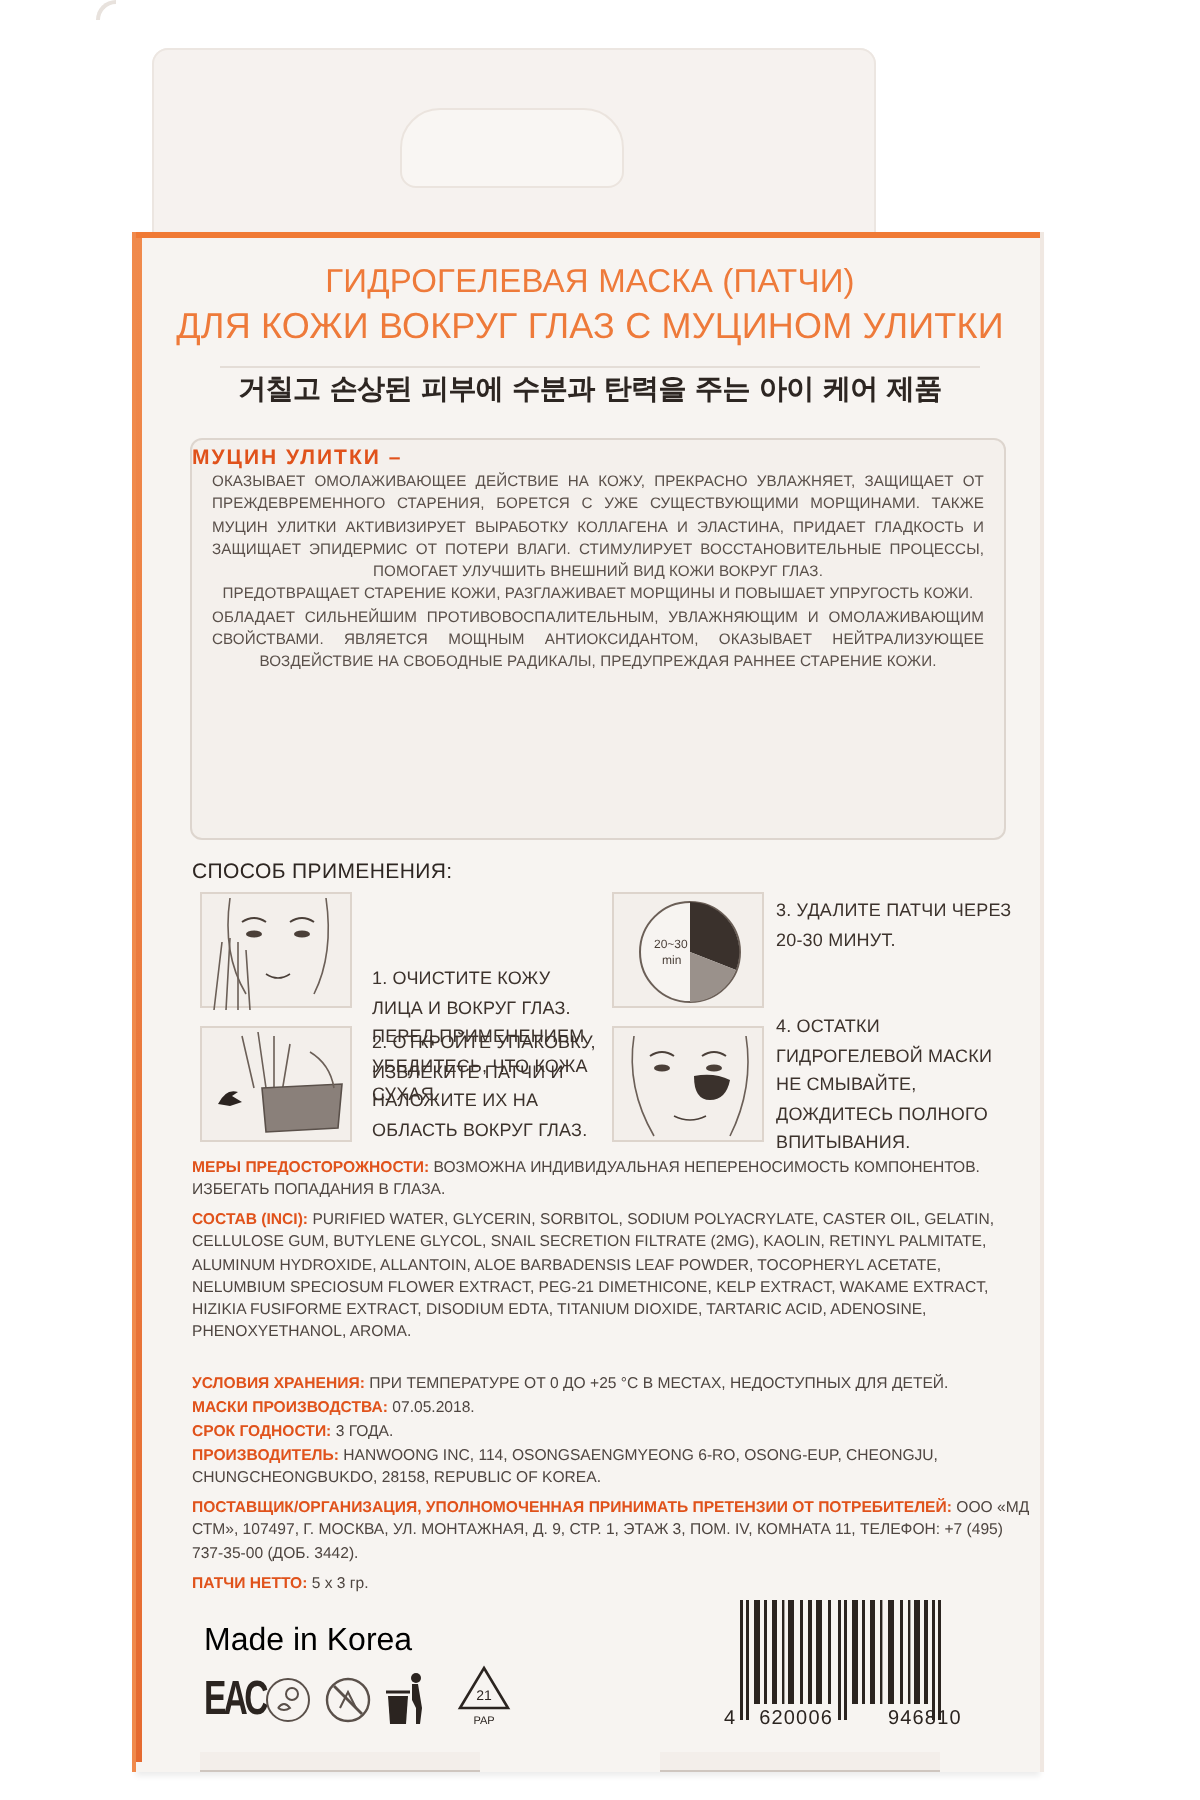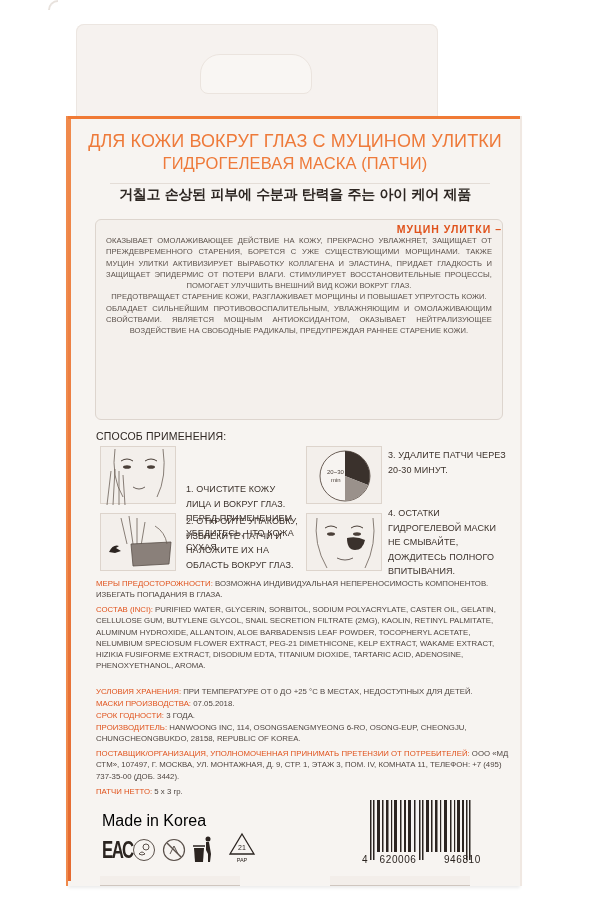--- a/index.html
+++ b/index.html
@@ -51,21 +51,21 @@
     position: absolute; left: 80px; top: 186px; width: 430px; text-align: center;
     font-size: 14px; color: #2d2622; font-weight: bold; font-family: "DejaVu Sans", sans-serif;
     letter-spacing: -0.3px;
   }
 
   .panel {
     position: absolute; left: 95px; top: 219px; width: 408px; height: 201px;
     border: 1px solid #ddd5ce; border-radius: 6px; background: #f4f0ec;
   }
   .panel-head {
-    text-align: right; color: #e0521b; font-weight: bold; font-size: 10.5px; letter-spacing: 1px;
+    text-align: left; color: #e0521b; font-weight: bold; font-size: 10.5px; letter-spacing: 1px;
     margin-top: 3px;
   }
   .panel-text {
     font-size: 7.6px; line-height: 11.3px; color: #5a504a; text-align: justify;
     text-align-last: center; padding: 0 10px; letter-spacing: 0.05px;
   }
 
   .how-title {
     position: absolute; left: 96px; top: 430px; font-size: 10.5px; color: #2e2622;
     font-family: "Liberation Sans Narrow", "Liberation Sans", sans-serif; letter-spacing: 0.2px;
@@ -75,21 +75,21 @@
     border: 1px solid #ddd4cc;
   }
   .step-text {
     position: absolute; font-size: 9px; line-height: 14.5px; color: #3c322c; letter-spacing: 0.1px;
     text-transform: uppercase;
   }
 
   .info {
     position: absolute; left: 96px; width: 420px; font-size: 7.8px; line-height: 11.3px; color: #4e4540;
   }
-  .info .k { color: #e0521b; font-weight: normal; }
+  .info .k { color: #e0521b; font-weight: bold; }
 
   .made {
     position: absolute; left: 102px; top: 812px; font-size: 16px; color: #000000;
   }
   .cert-row { position: absolute; left: 102px; top: 836px; height: 30px; }
   .cert-row > div { position: absolute; top: 0; }
 
   .barcode {
     position: absolute; left: 362px; top: 800px; width: 120px; height: 68px;
   }
@@ -103,22 +103,22 @@
 
 <div class="top-flap">
   <div class="hang-hole"></div>
 </div>
 <div class="flap-corner"></div>
 
 <div class="box"></div>
 <div class="box-left-edge"></div>
 
 <div class="title">
+  <div>ГИДРОГЕЛЕВАЯ МАСКА (ПАТЧИ)</div>
   <div style="font-size:18px;">ДЛЯ КОЖИ ВОКРУГ ГЛАЗ С МУЦИНОМ УЛИТКИ</div>
-  <div>ГИДРОГЕЛЕВАЯ МАСКА (ПАТЧИ)</div>
 </div>
 <div class="title-divider"></div>
 <div class="korean">거칠고 손상된 피부에 수분과 탄력을 주는 아이 케어 제품</div>
 
 <div class="panel">
   <div class="panel-head">МУЦИН УЛИТКИ –</div>
   <div class="panel-text">ОКАЗЫВАЕТ ОМОЛАЖИВАЮЩЕЕ ДЕЙСТВИЕ НА КОЖУ, ПРЕКРАСНО УВЛАЖНЯЕТ, ЗАЩИЩАЕТ ОТ ПРЕЖДЕВРЕМЕННОГО СТАРЕНИЯ, БОРЕТСЯ С УЖЕ СУЩЕСТВУЮЩИМИ МОРЩИНАМИ. ТАКЖЕ МУЦИН УЛИТКИ АКТИВИЗИРУЕТ ВЫРАБОТКУ КОЛЛАГЕНА И ЭЛАСТИНА, ПРИДАЕТ ГЛАДКОСТЬ И ЗАЩИЩАЕТ ЭПИДЕРМИС ОТ ПОТЕРИ ВЛАГИ. СТИМУЛИРУЕТ ВОССТАНОВИТЕЛЬНЫЕ ПРОЦЕССЫ, ПОМОГАЕТ УЛУЧШИТЬ ВНЕШНИЙ ВИД КОЖИ ВОКРУГ ГЛАЗ.</div>
   <div class="panel-text">ПРЕДОТВРАЩАЕТ СТАРЕНИЕ КОЖИ, РАЗГЛАЖИВАЕТ МОРЩИНЫ И ПОВЫШАЕТ УПРУГОСТЬ КОЖИ.</div>
   <div class="panel-text">ОБЛАДАЕТ СИЛЬНЕЙШИМ ПРОТИВОВОСПАЛИТЕЛЬНЫМ, УВЛАЖНЯЮЩИМ И ОМОЛАЖИВАЮЩИМ СВОЙСТВАМИ. ЯВЛЯЕТСЯ МОЩНЫМ АНТИОКСИДАНТОМ, ОКАЗЫВАЕТ НЕЙТРАЛИЗУЮЩЕЕ ВОЗДЕЙСТВИЕ НА СВОБОДНЫЕ РАДИКАЛЫ, ПРЕДУПРЕЖДАЯ РАННЕЕ СТАРЕНИЕ КОЖИ.</div>
 </div>

